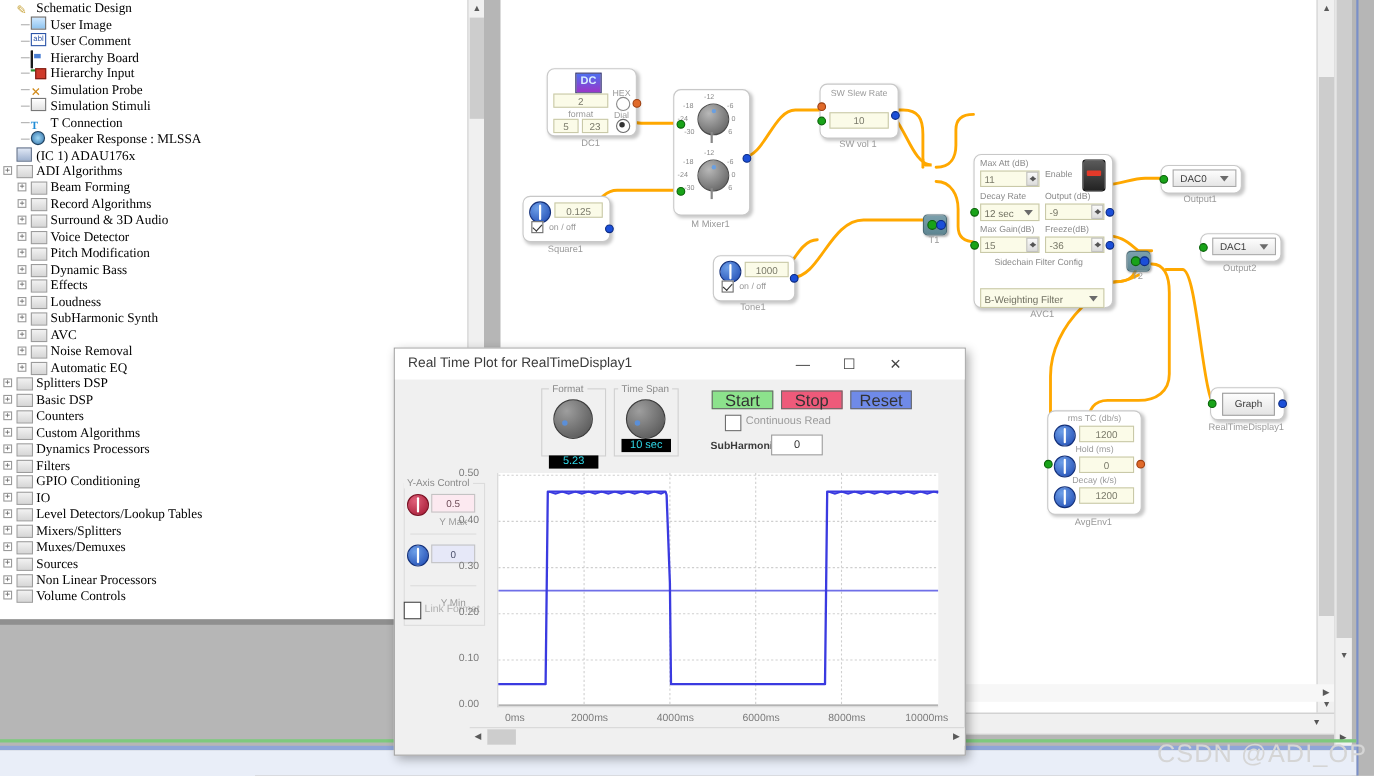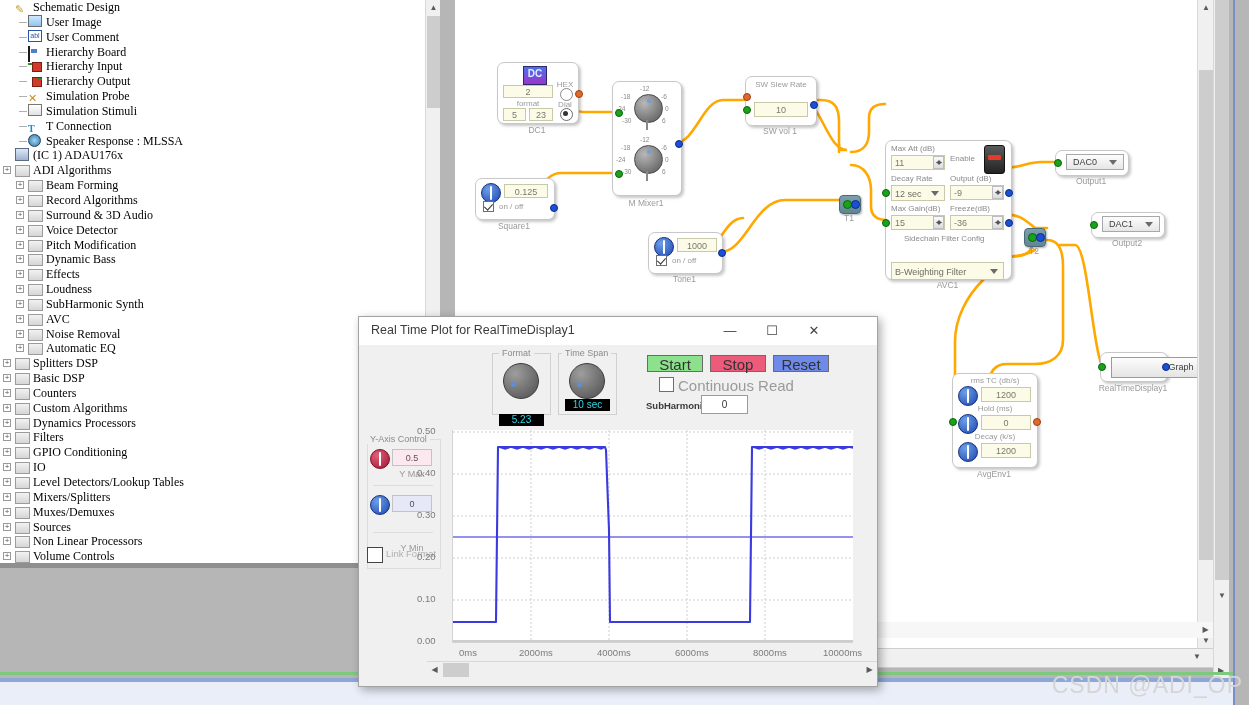--- a/index.html
+++ b/index.html
@@ -119,21 +119,20 @@
 </style>
 </head>
 <body>
 
 <div class="abs" id="tree-panel">
     <div class="tree-row"><span class="tw"></span><span class="ic" style="color:#c8a33a;font:11px/13px sans-serif;">✎</span><span>Schematic Design</span></div>
     <div class="tree-row"><span style="display:inline-block;width:13px;"></span><span class="tw dash"></span><span class="ic"><span class="ic-img abs"></span></span><span>User Image</span></div>
     <div class="tree-row"><span style="display:inline-block;width:13px;"></span><span class="tw dash"></span><span class="ic"><span class="ic-abl abs">abl</span></span><span>User Comment</span></div>
     <div class="tree-row"><span style="display:inline-block;width:13px;"></span><span class="tw dash"></span><span class="ic"><span class="ic-hb abs"></span></span><span>Hierarchy Board</span></div>
     <div class="tree-row"><span style="display:inline-block;width:13px;"></span><span class="tw dash"></span><span class="ic"><span class="abs" style="left:0;top:4px;width:5px;height:2px;background:#2a8a2a;"></span><span class="ic-hi abs" style="top:3px;"></span></span><span>Hierarchy Input</span></div>
-    <div class="tree-row"><span style="display:inline-block;width:13px;"></span><span class="tw dash"></span><span class="ic"><span class="ic-hi abs" style="left:0;top:3px;"></span><span class="abs" style="left:9px;top:4px;width:5px;height:2px;background:#2a8a2a;"></span></span><span>Hierarchy Output</span></div>
     <div class="tree-row"><span style="display:inline-block;width:13px;"></span><span class="tw dash"></span><span class="ic ic-probe">✕</span><span>Simulation Probe</span></div>
     <div class="tree-row"><span style="display:inline-block;width:13px;"></span><span class="tw dash"></span><span class="ic"><span class="ic-stim abs"></span></span><span>Simulation Stimuli</span></div>
     <div class="tree-row"><span style="display:inline-block;width:13px;"></span><span class="tw dash"></span><span class="ic ic-t">T</span><span>T Connection</span></div>
     <div class="tree-row"><span style="display:inline-block;width:13px;"></span><span class="tw dash"></span><span class="ic"><span class="ic-spk abs"></span></span><span>Speaker Response : MLSSA</span></div>
     <div class="tree-row"><span class="tw"></span><span class="ic"><span class="ic-ic abs"></span></span><span>(IC 1) ADAU176x</span></div>
     <div class="tree-row"><span class="tw exp"></span><span class="ic"><span class="ic-folder abs"></span></span><span>ADI Algorithms</span></div>
     <div class="tree-row"><span style="display:inline-block;width:13px;"></span><span class="tw exp"></span><span class="ic"><span class="ic-folder abs"></span></span><span>Beam Forming</span></div>
     <div class="tree-row"><span style="display:inline-block;width:13px;"></span><span class="tw exp"></span><span class="ic"><span class="ic-folder abs"></span></span><span>Record Algorithms</span></div>
     <div class="tree-row"><span style="display:inline-block;width:13px;"></span><span class="tw exp"></span><span class="ic"><span class="ic-folder abs"></span></span><span>Surround &amp; 3D Audio</span></div>
     <div class="tree-row"><span style="display:inline-block;width:13px;"></span><span class="tw exp"></span><span class="ic"><span class="ic-folder abs"></span></span><span>Voice Detector</span></div>
@@ -345,21 +344,21 @@
     <div class="nobi" style="left:5px;top:68px;"></div>
     <div class="fld abs" style="left:28px;top:69px;width:50px;height:15px;line-height:15px;">1200</div>
     <div class="pin g" style="left:-4px;top:44px;"></div>
     <div class="pin r" style="left:80px;top:44px;"></div>
   </div>
   <div class="blbl" style="left:497px;top:469px;width:84px;">AvgEnv1</div>
 
   <div class="blk" style="left:645px;top:352px;width:66px;height:28px;">
     <div class="abs" style="left:10px;top:4px;width:46px;height:19px;
                 background:linear-gradient(#fdfdfd,#e4e4e4);border:1px solid #9a9a9a;
-                font:9px/19px 'Liberation Sans',sans-serif;color:#3a3a3a;text-align:center;padding-left:46px;">Graph</div>
+                font:9px/19px 'Liberation Sans',sans-serif;color:#3a3a3a;text-align:center;">Graph</div>
     <div class="pin g" style="left:-3px;top:10px;"></div>
     <div class="pin b" style="left:61px;top:10px;"></div>
   </div>
   <div class="blbl" style="left:630px;top:383px;width:96px;">RealTimeDisplay1</div>
 </div>
 
 <div class="abs vsb" style="left:1197px;top:0;width:16px;height:648px;">
   <div class="arw" style="top:0;">▲</div>
   <div class="thumb" style="top:70px;height:490px;"></div>
   <div class="arw" style="bottom:0;">▼</div>
@@ -405,21 +404,21 @@
   <div class="bigknob" style="left:210px;top:46px;">
     <div class="d"></div>
   </div>
   <div class="lcd" style="left:206px;top:82px;width:45px;height:12px;line-height:12px;">10 sec</div>
 
   <div class="abtn" style="left:288px;top:38px;width:56px;height:17px;line-height:17px;background:#8ce28c;">Start</div>
   <div class="abtn" style="left:351px;top:38px;width:56px;height:17px;line-height:17px;background:#ee5a7a;">Stop</div>
   <div class="abtn" style="left:414px;top:38px;width:56px;height:17px;line-height:17px;background:#6f8ae8;">Reset</div>
 
   <div class="abs" style="left:300px;top:60px;width:13px;height:13px;background:#fff;border:1px solid #6e6e6e;"></div>
-  <div class="abs" style="left:319px;top:60px;font-size:15px;color:#9a9a9a;">Continuous Read</div>
+  <div class="abs" style="left:319px;top:60px;font-size:10px;color:#9a9a9a;">Continuous Read</div>
 
   <div class="abs" style="left:287px;top:83px;font:bold 9.5px 'Liberation Sans',sans-serif;color:#3a3a3a;">SubHarmonic</div>
   <div class="abs" style="left:342px;top:78px;width:45px;height:17px;background:#fff;border:1px solid #9a9a9a;
               font:10px/17px 'Liberation Sans',sans-serif;color:#333;text-align:center;">0</div>
 
   <div class="grpbox" style="left:8px;top:122px;width:72px;height:128px;border-color:#dcdcdc;"></div>
   <div class="grpcap" style="left:8px;top:117px;">Y-Axis Control</div>
   <div class="ymax-ic" style="left:11px;top:132px;"></div>
   <div class="yfld" style="left:33px;top:132px;width:40px;height:17px;line-height:17px;background:#fce9f0;color:#6a4a55;">0.5</div>
   <div class="abs" style="left:33px;top:152px;width:40px;text-align:center;font-size:9px;color:#9a9a9a;">Y Max</div>

